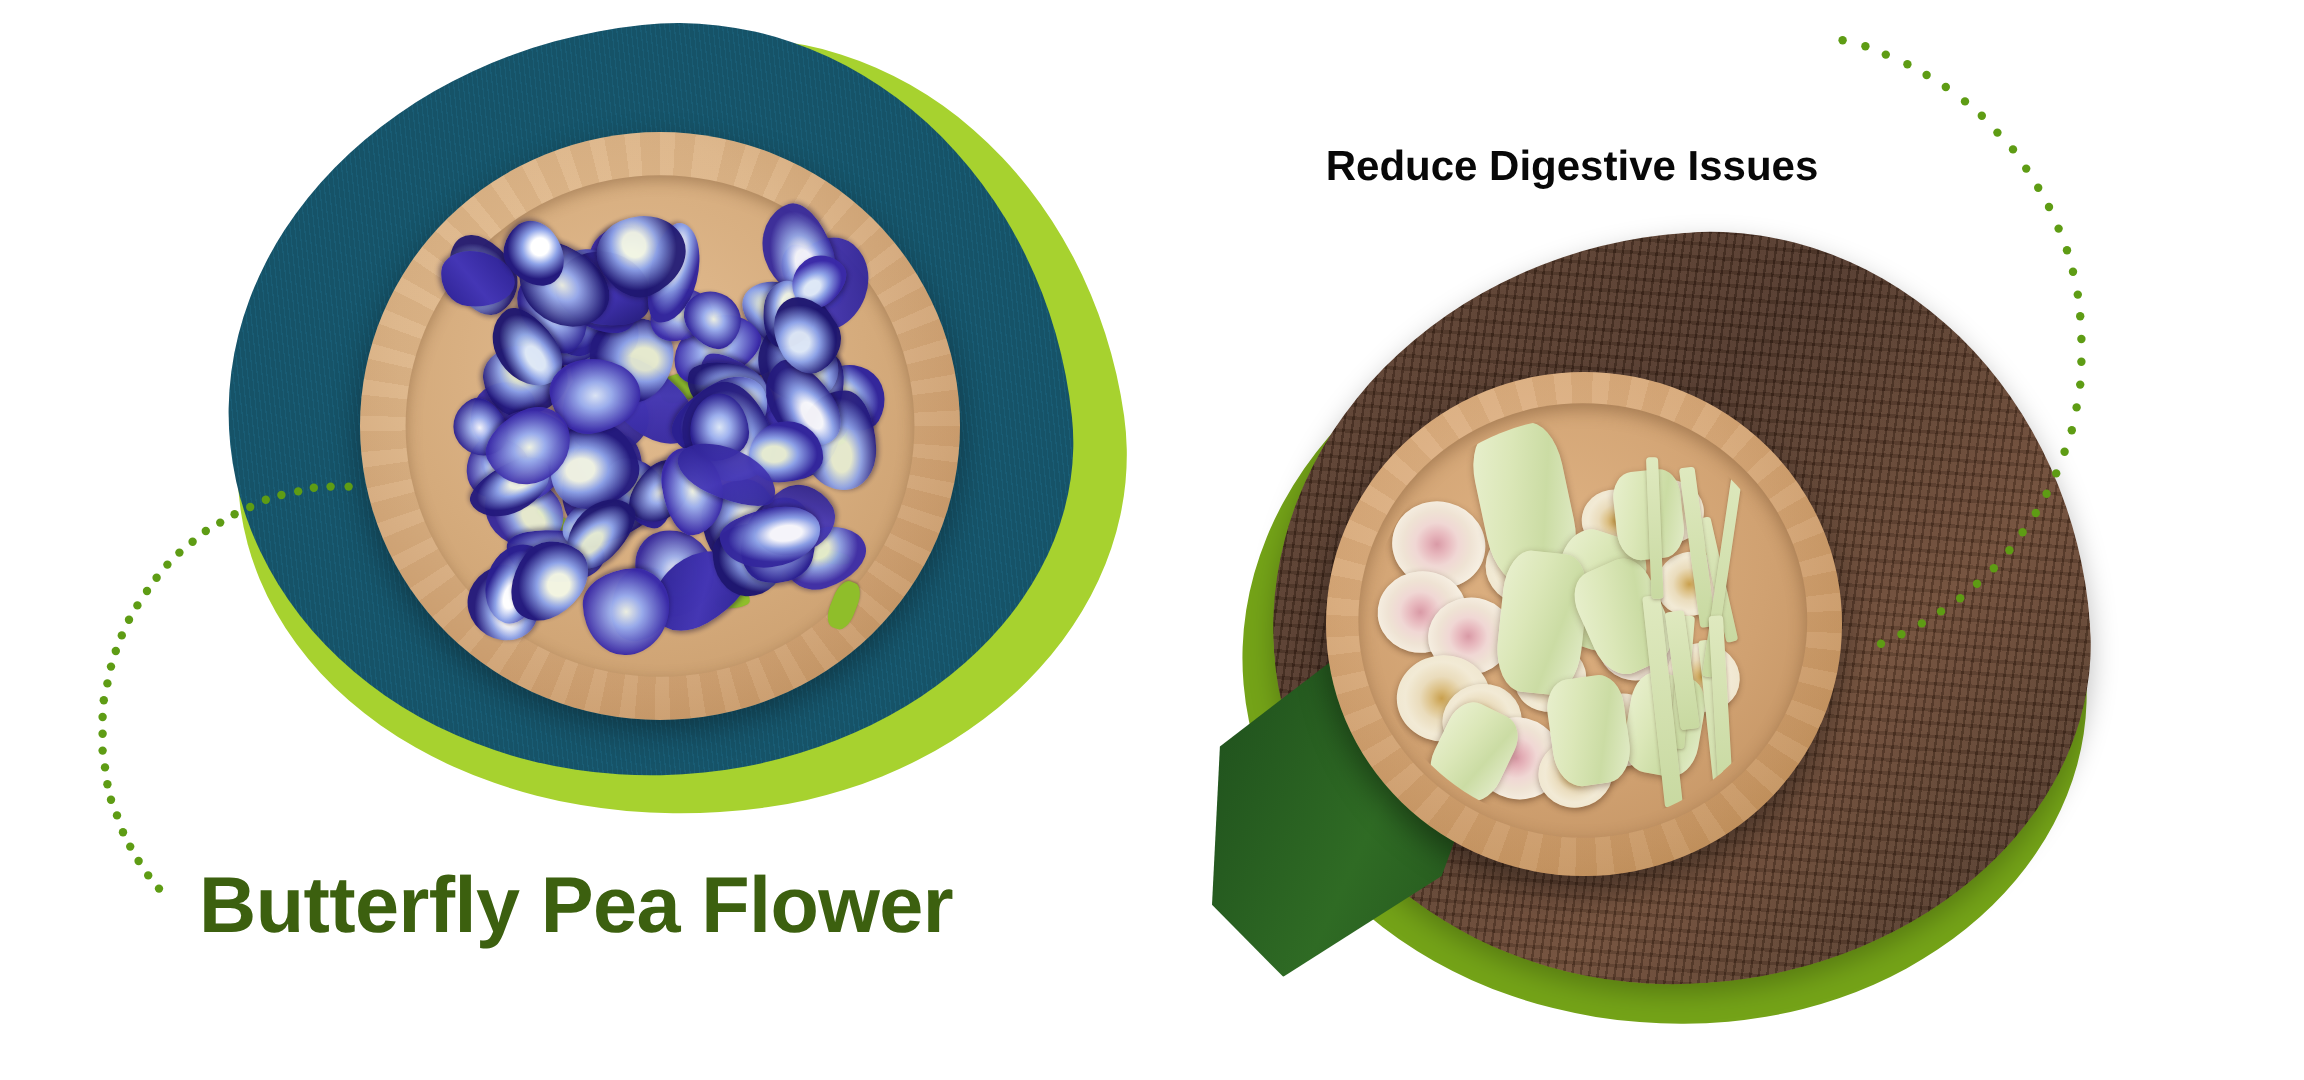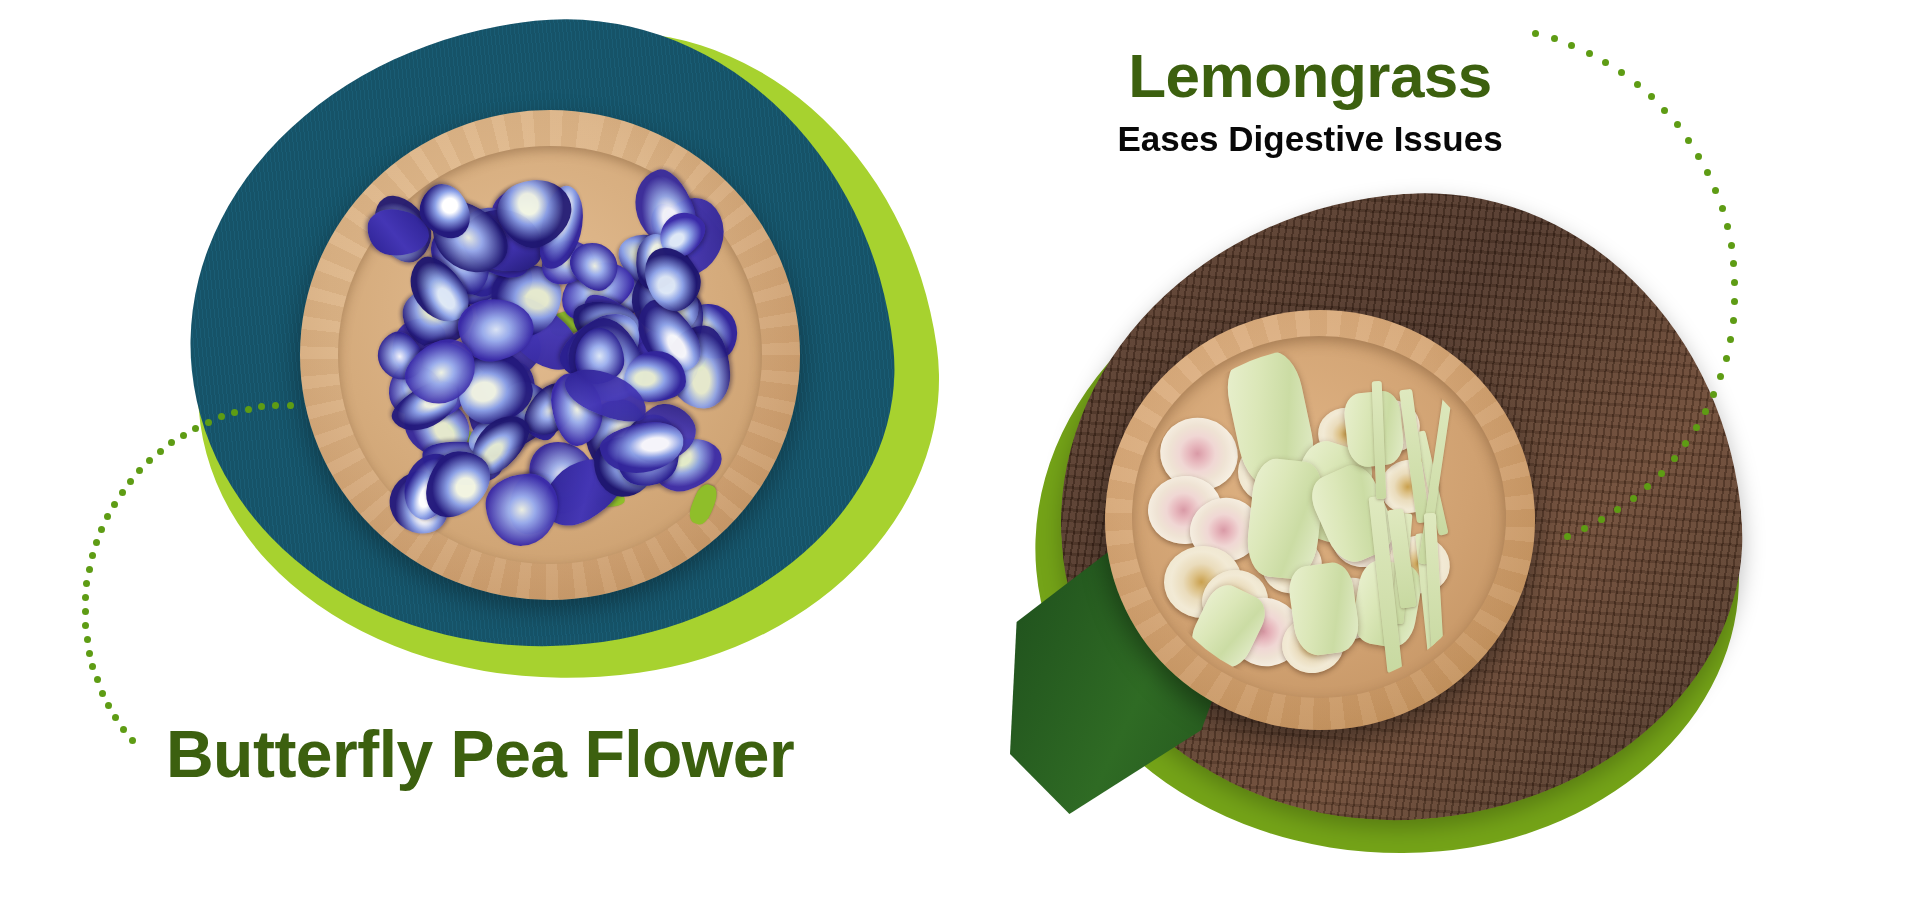--- a/index.html
+++ b/index.html
@@ -348,16 +348,15 @@
       <span class="dot" style="background: rgb(94, 156, 20); width: 7px; height: 7px; left: 1670.69px; top: 455.417px;"></span>
       <span class="dot" style="background: rgb(94, 156, 20); width: 7px; height: 7px; left: 1658.04px; top: 469.632px;"></span>
       <span class="dot" style="background: rgb(94, 156, 20); width: 7px; height: 7px; left: 1644.41px; top: 482.902px;"></span>
       <span class="dot" style="background: rgb(94, 156, 20); width: 7px; height: 7px; left: 1629.86px; top: 495.16px;"></span>
       <span class="dot" style="background: rgb(94, 156, 20); width: 7px; height: 7px; left: 1614.47px; top: 506.343px;"></span>
       <span class="dot" style="background: rgb(94, 156, 20); width: 7px; height: 7px; left: 1598.31px; top: 516.392px;"></span>
       <span class="dot" style="background: rgb(94, 156, 20); width: 7px; height: 7px; left: 1581.48px; top: 525.257px;"></span>
       <span class="dot" style="background: rgb(94, 156, 20); width: 7px; height: 7px; left: 1564.05px; top: 532.891px;"></span>
     </div>
 
-  <h2 class="title" id="right-title" style="color: rgb(60, 96, 15);">Lemongrass</h2>
-  <p class="subtitle" id="right-subtitle" style="color: rgb(8, 8, 8);">Eases Digestive Issues</p>
+  <p class="subtitle" id="right-subtitle" style="color: rgb(8, 8, 8);">Reduce Digestive Issues</p>
 
 </div>
 
 </body></html>

